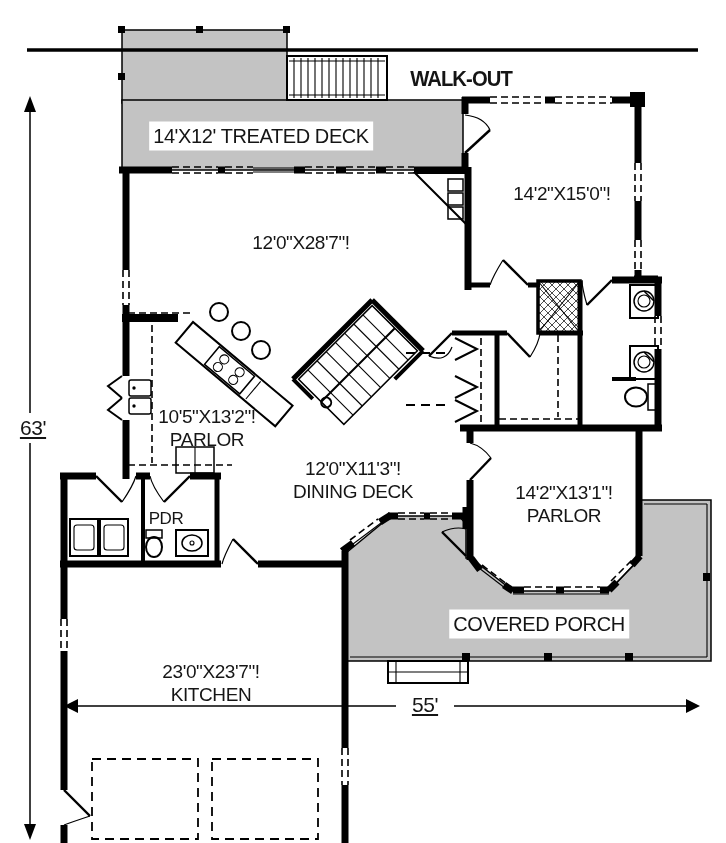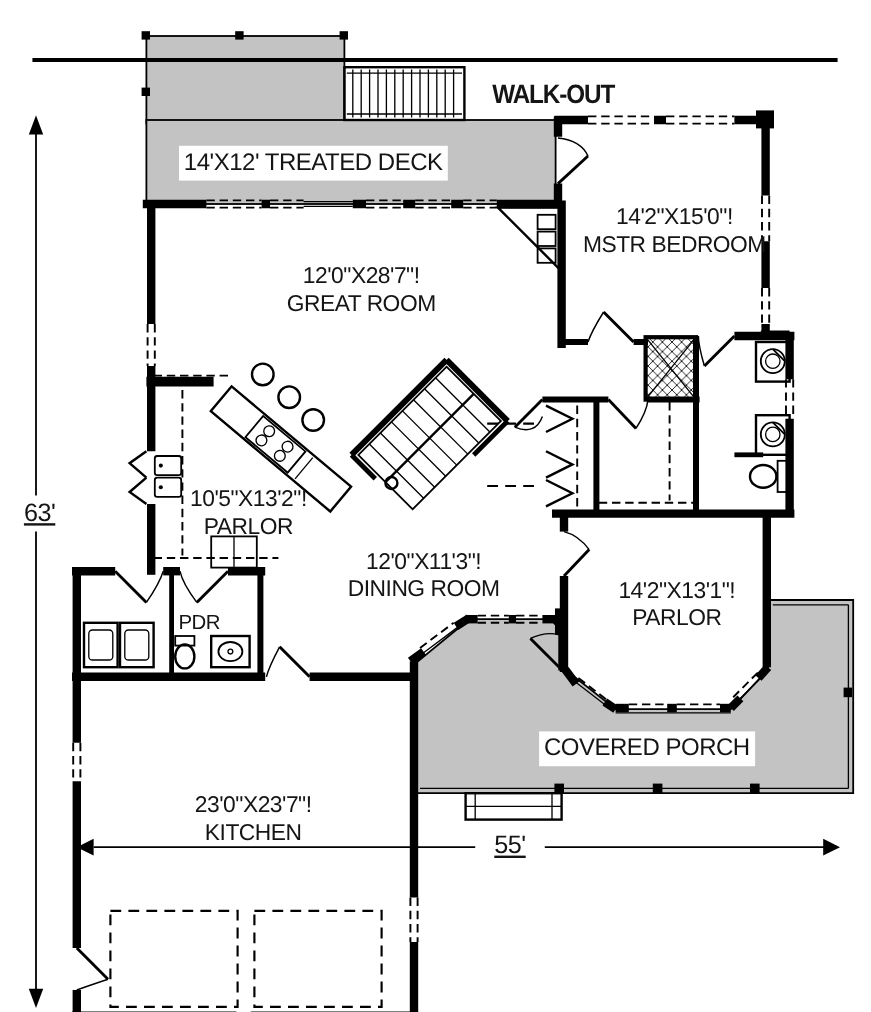--- a/index.html
+++ b/index.html
@@ -363,33 +363,31 @@
     <polygon class="blk" points="700,693 686,686 686,700"></polygon>
     <polygon class="blk" points="64,693 78,686 78,700"></polygon>
   </g>
 </svg>
 
 <div class="lbl walkout" style="left:461px;top:66px">WALK-OUT</div>
 <div class="lbl boxed" style="left:261px;top:123px">14'X12' TREATED DECK</div>
 
 <div class="lbl room" style="left:562px;top:180px">
   <div>14'2"X15'0"!</div>
-  <div>MSTR BEDROOM</div>
 </div>
 <div class="lbl room" style="left:301px;top:229px">
   <div>12'0"X28'7"!</div>
-  <div>GREAT ROOM</div>
 </div>
 <div class="lbl room" style="left:207px;top:415px">
   <div>10'5"X13'2"!</div>
   <div>PARLOR</div>
 </div>
 <div class="lbl room" style="left:353px;top:467px">
   <div>12'0"X11'3"!</div>
-  <div>DINING ROOM</div>
+  <div>DINING DECK</div>
 </div>
 <div class="lbl room" style="left:564px;top:491px">
   <div>14'2"X13'1"!</div>
   <div>PARLOR</div>
 </div>
 <div class="lbl room" style="left:211px;top:670px">
   <div>23'0"X23'7"!</div>
   <div>KITCHEN</div>
 </div>
 

